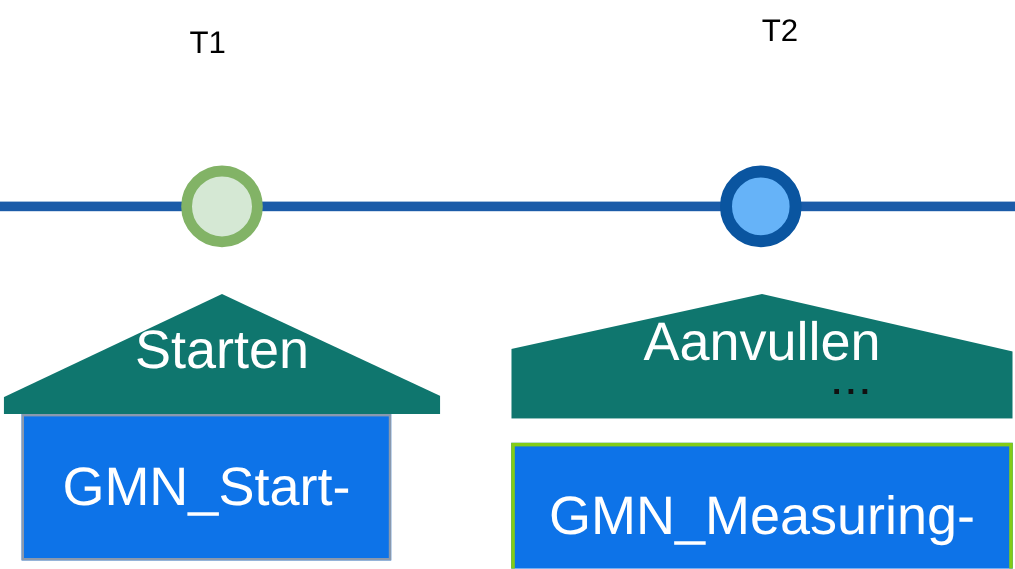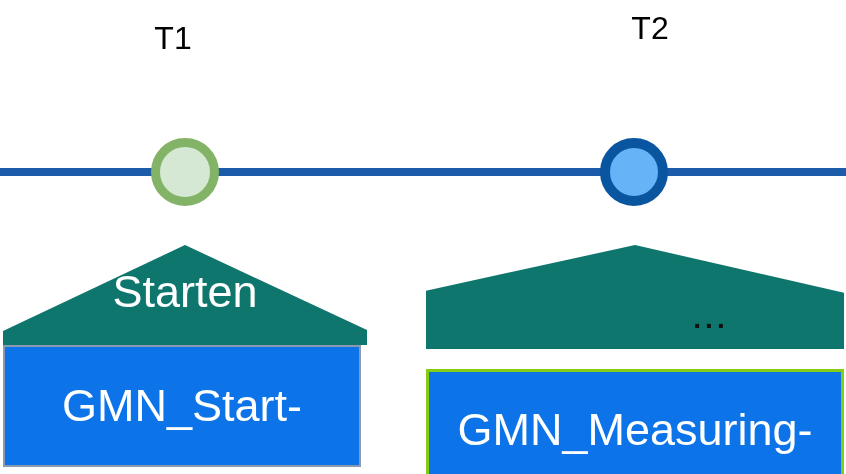--- a/index.html
+++ b/index.html
@@ -10,21 +10,21 @@
     background: #ffffff;
     overflow: hidden;
     font-family: "Liberation Sans", sans-serif;
   }
 
   
   .t-label {
     position: absolute;
     width: 100px;
     text-align: center;
-    font-size: 32px;
+    font-size: 26px;
     color: #000000;
     line-height: 1.1;
   }
   .t-label.t1 { left: 123px; top: 21px; }
   .t-label.t2 { left: 600px; top: 11px; }
 
   
   .timeline-bar {
     position: absolute;
     left: 0; top: 168px;
@@ -96,22 +96,22 @@
     display: flex;
     flex-direction: column;
     align-items: center;
     justify-content: center;
     color: #ffffff;
     font-size: 45px;
     line-height: 54px;
     text-align: center;
   }
   .box-left {
-    left: 3px; top: 345px;
-    width: 358px; height: 122px;
+    left: 18px; top: 345px;
+    width: 308px; height: 122px;
     border: 2px solid #8a99ae;
   }
   .box-right {
     left: 426px; top: 349px;
     width: 418px; height: 122px;
     border: 3px solid #84cc16;
     margin-top: 20px;
   }
 </style>
 </head>
@@ -130,19 +130,20 @@
   <div class="marker marker-t2"></div>
 
   <div class="roof roof-left">
     <span class="action">Starten</span>
   </div>
   <div class="box box-left">
     <div>GMN_Start-</div>
   </div>
 
   <div class="roof roof-right">
+    <span class="action">Aanvullen</span>
     <span class="ellipsis">...</span>
   </div>
   <div class="box box-right">
     <div>GMN_Measuring-</div>
   </div>
 
 </div>
 
 </body></html>

